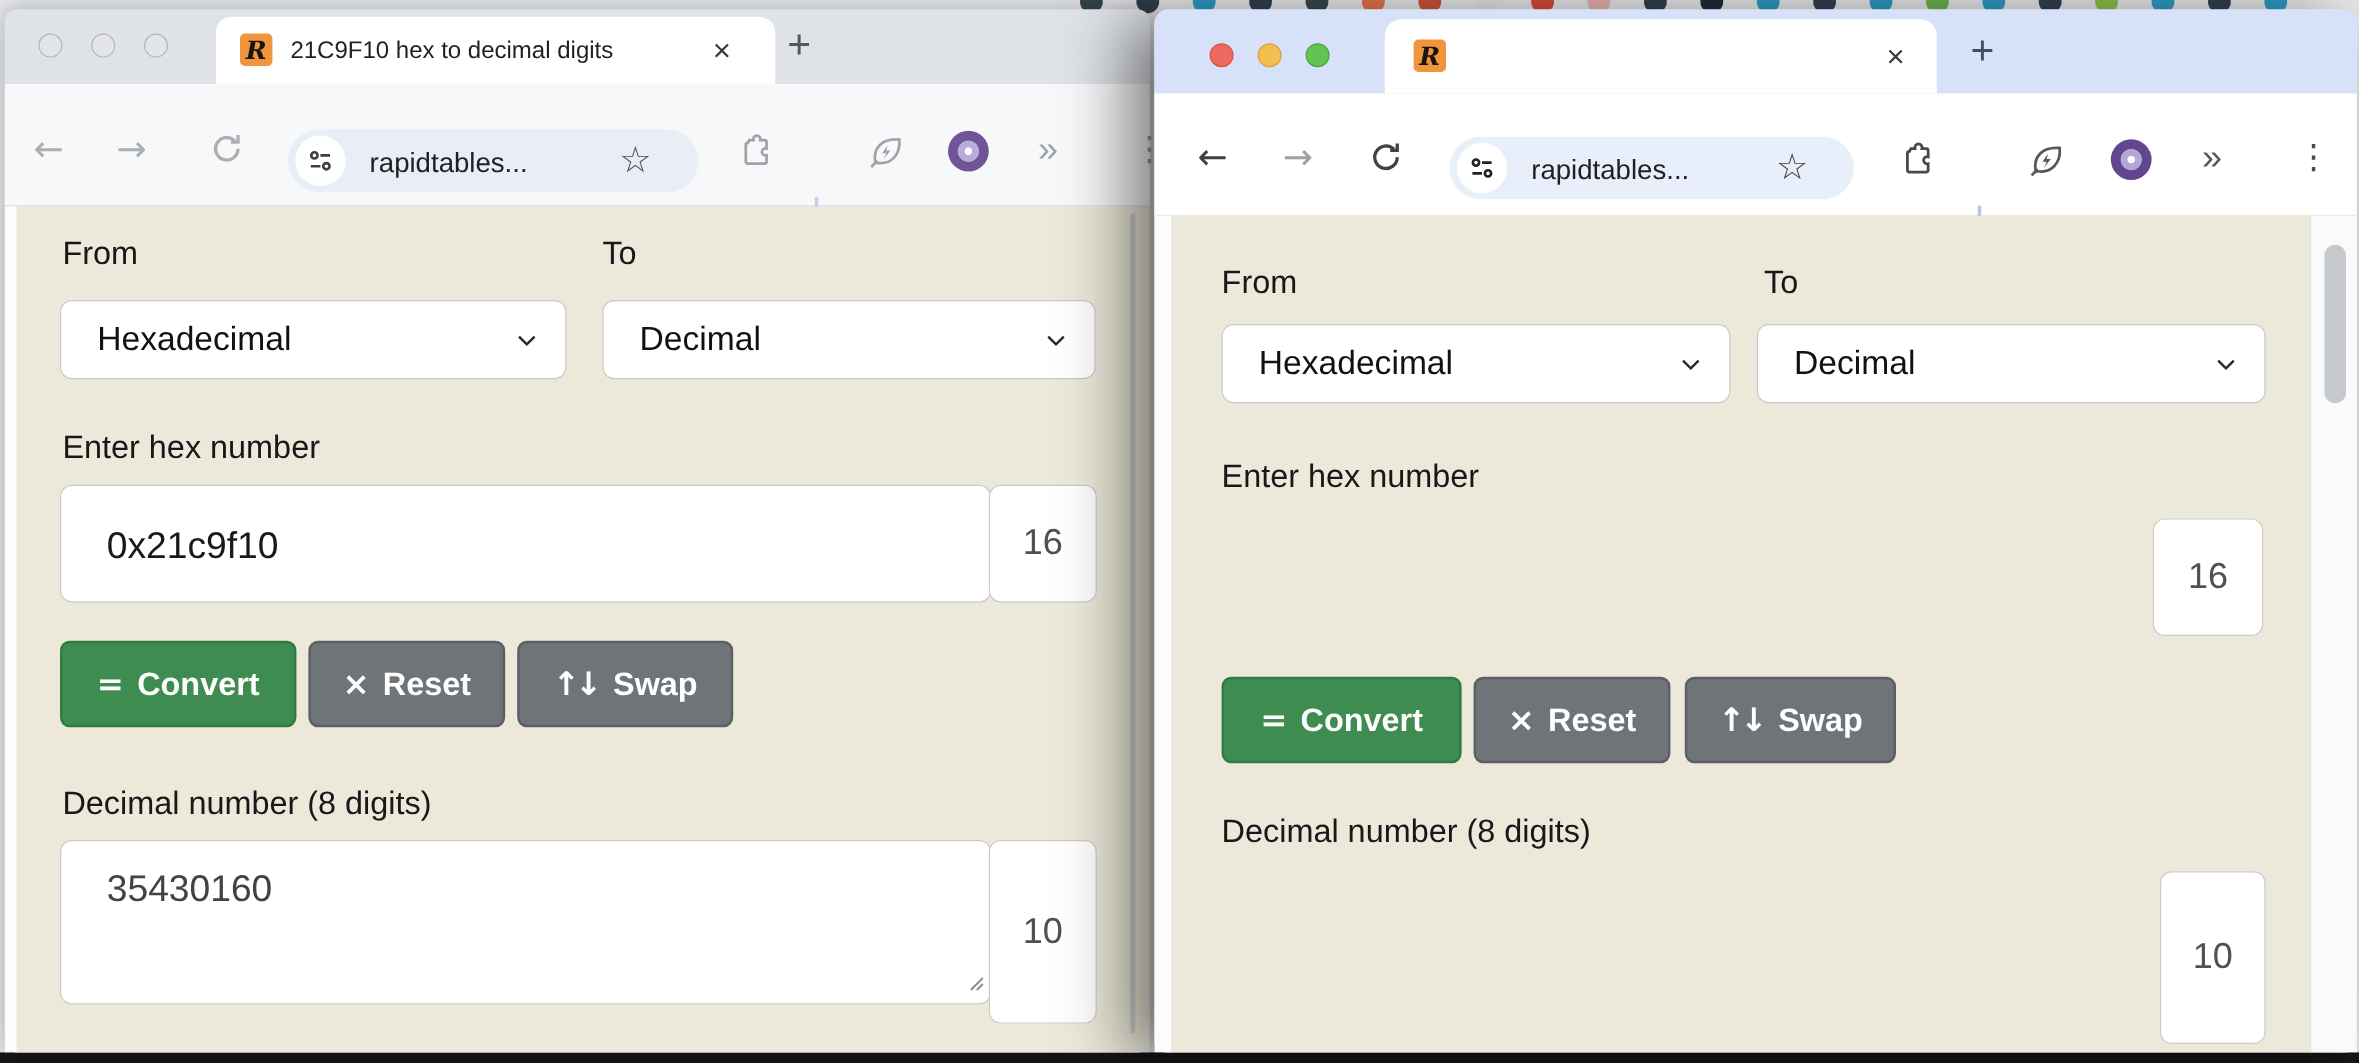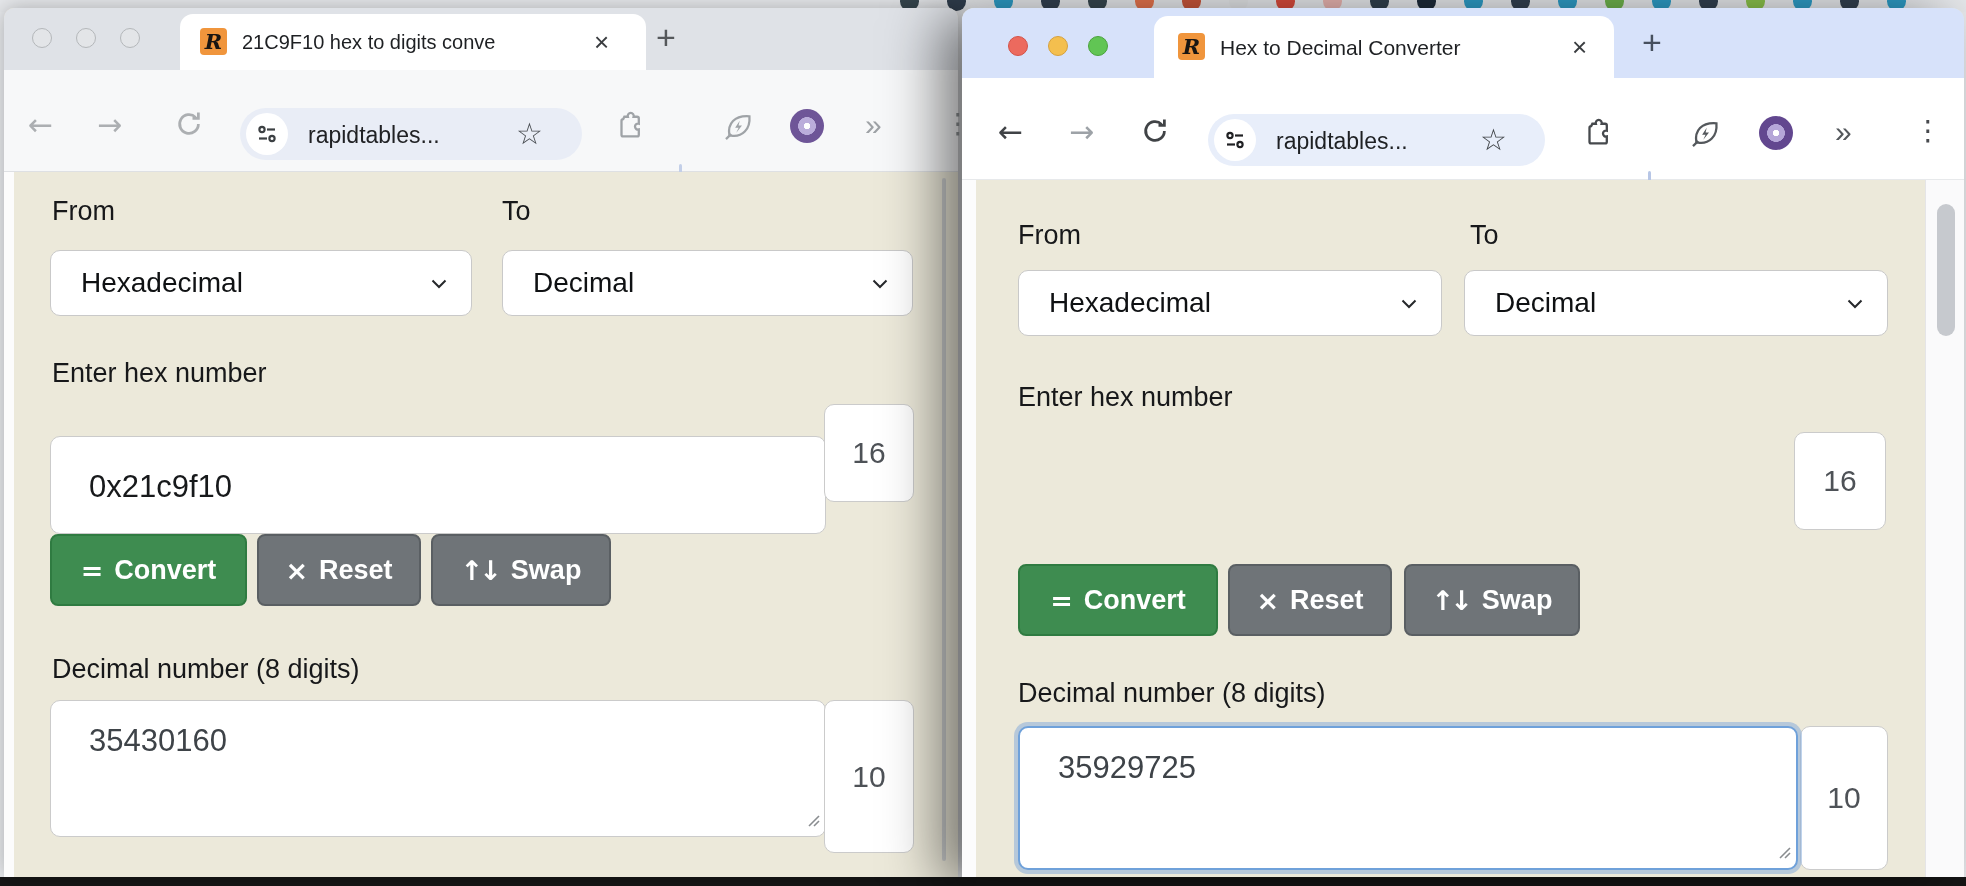--- a/index.html
+++ b/index.html
@@ -99,21 +99,21 @@
 
 <div class="window win-left">
   <div class="tabstrip">
     <div class="traffic">
       <span class="tl gray"></span>
       <span class="tl gray"></span>
       <span class="tl gray"></span>
     </div>
     <div class="tab" style="left:176px;top:6px;width:466px;height:56px;">
       <span class="favicon" style="left:20px;top:14px;background:var(--favicon-orange);">R</span>
-      <span class="tab-title fade" style="left:62px;top:17px;width:332px;">21C9F10 hex to digits conve</span>
+      <span class="tab-title fade" style="left:62px;top:17px;width:332px;">21C9F10 hex to decimal digits</span>
       <span class="tab-close" style="left:414px;top:15px;">×</span>
     </div>
     <span class="newtab" style="left:652px;top:12px;color:#55585B;">+</span>
   </div>
 
   <div class="toolbar">
     <span class="navicon" style="left:24px;top:40px;color:#ACAFB2;">←</span>
     <span class="navicon" style="left:93px;top:40px;color:#ACAFB2;">→</span>
     <span style="position:absolute;left:170px;top:39px;">
       <svg width="30" height="30" viewBox="0 0 24 24" fill="none" stroke="#ACAFB2" stroke-width="2.2">
@@ -165,21 +165,21 @@
         </svg>
     </div>
     <div class="select" style="left:498px;top:78px;width:411px;">
       <span class="sel-txt">Decimal</span>
       <svg width="16" height="10" viewBox="0 0 16 10" fill="none" stroke="#26282B" stroke-width="2">
           <polyline points="1.5,1.5 8,8 14.5,1.5"></polyline>
         </svg>
     </div>
 
     <span class="fld-label" style="left:48px;top:186px;">Enter hex number</span>
-    <div class="box" style="left:46px;top:232px;width:776px;height:98px;margin-top:32px;">
+    <div class="box" style="left:46px;top:232px;width:776px;height:98px;">
       <span class="val-in">0x21c9f10</span>
     </div>
     <div class="box base-box" style="left:820px;top:232px;width:90px;height:98px;">
       <span>16</span>
     </div>
 
     <div class="btn btn-green" style="left:46px;top:362px;width:197px;">
       <span class="bicon">=</span>
       <span>Convert</span>
     </div>
@@ -212,21 +212,20 @@
 
 <div class="window win-right">
   <div class="tabstrip">
     <div class="traffic" style="top:28px;left:46px;display:flex;gap:20px;">
       <span class="tl red"></span>
       <span class="tl yellow"></span>
       <span class="tl green"></span>
     </div>
     <div class="tab" style="left:192px;top:8px;width:460px;height:62px;border-radius:14px 14px 0 0;">
       <span class="favicon" style="left:24px;top:17px;background:var(--favicon-orange);">R</span>
-      <span class="tab-title" style="left:66px;top:20px;width:300px;font-size:21px;">Hex to Decimal Converter</span>
       <span class="tab-close" style="left:418px;top:18px;">×</span>
     </div>
     <span class="newtab" style="left:680px;top:17px;color:#47505E;">+</span>
   </div>
 
   <div class="toolbar">
     <span class="navicon" style="left:36px;top:39px;color:#404346;">←</span>
     <span class="navicon" style="left:107px;top:39px;color:#9DA2A7;">→</span>
     <span style="position:absolute;left:178px;top:38px;">
       <svg width="30" height="30" viewBox="0 0 24 24" fill="none" stroke="#404346" stroke-width="2.2">
@@ -299,26 +298,17 @@
     <div class="btn btn-gray" style="left:266px;top:384px;width:164px;">
       <span class="bicon">×</span>
       <span>Reset</span>
     </div>
     <div class="btn btn-gray" style="left:442px;top:384px;width:176px;">
       <span class="swap-glyph">↑↓</span>
       <span>Swap</span>
     </div>
 
     <span class="fld-label" style="left:56px;top:498px;">Decimal number (8 digits)</span>
-    <div class="box ta-focus" style="left:56px;top:546px;width:780px;height:144px;">
-      <span class="val-out">35929725</span>
-      <span class="resize">
-        <svg width="18" height="18" viewBox="0 0 18 18" stroke="#8A8D90" stroke-width="1.6">
-          <line x1="6" y1="16" x2="16" y2="6"></line>
-            <line x1="11" y1="16" x2="16" y2="11"></line>
-        </svg>
-      </span>
-    </div>
     <div class="box base-box" style="left:838px;top:546px;width:88px;height:144px;">
       <span>10</span>
     </div>
   </div>
 </div>
 
 </body></html>

